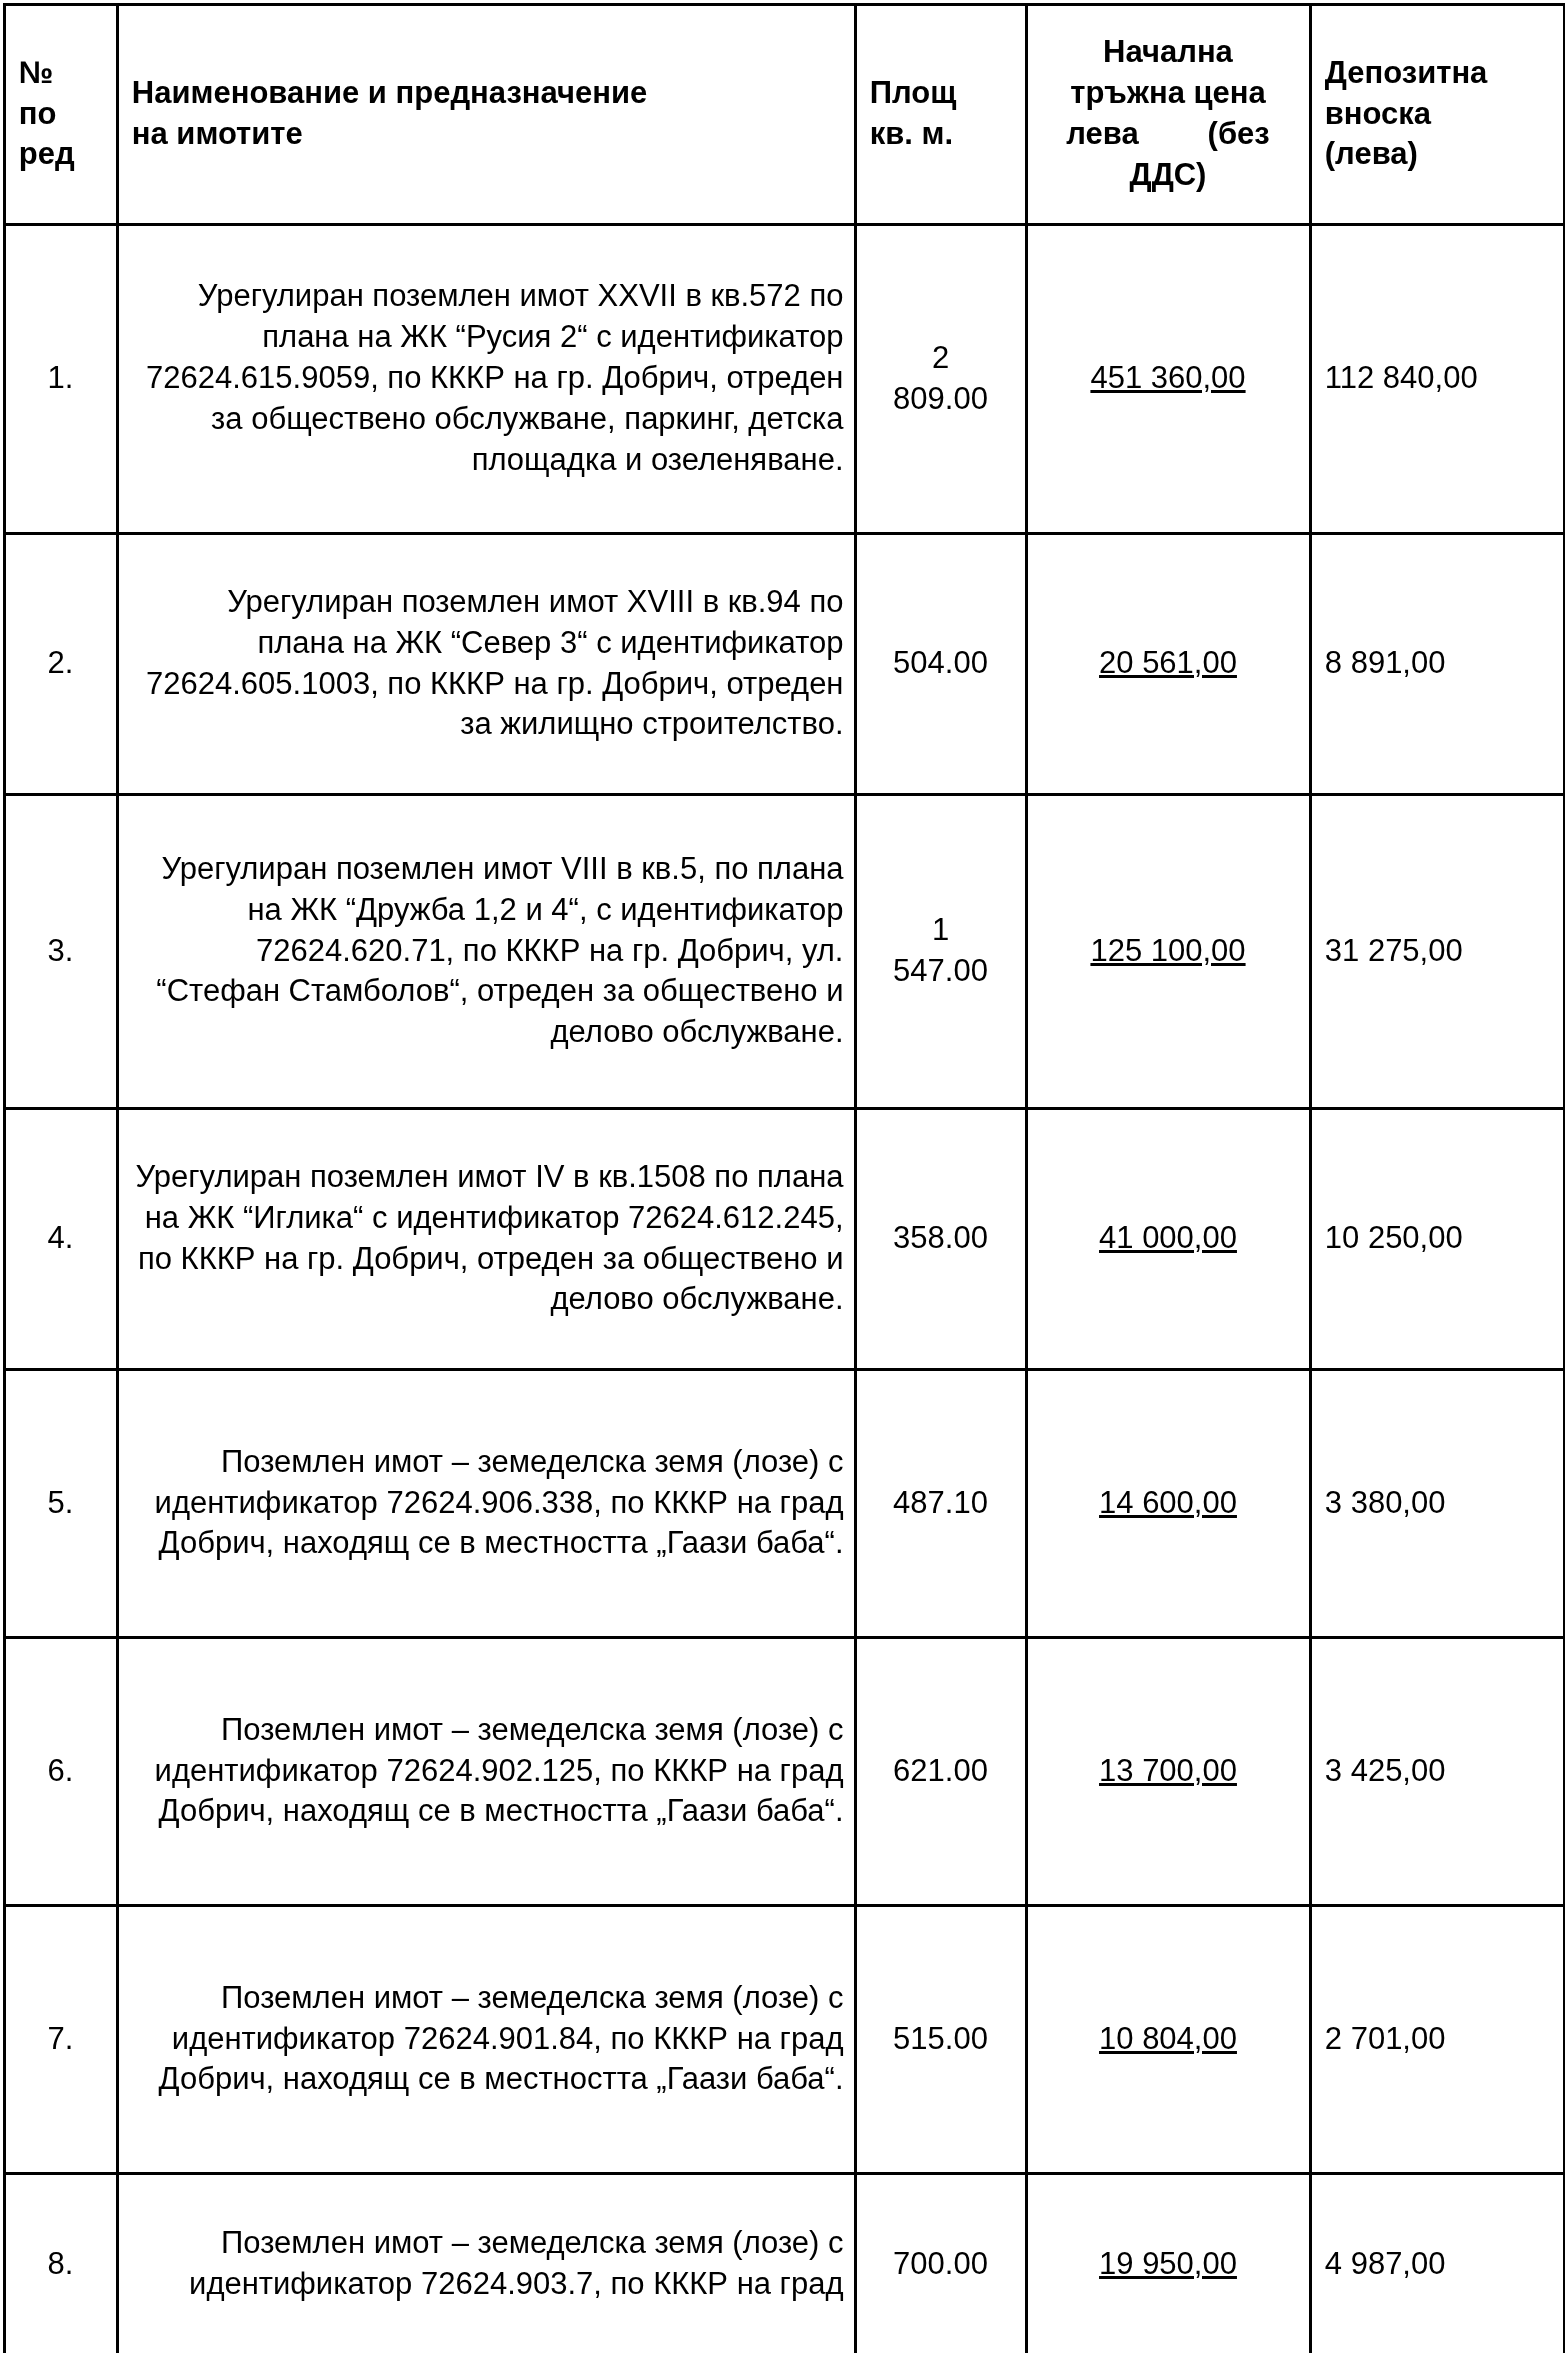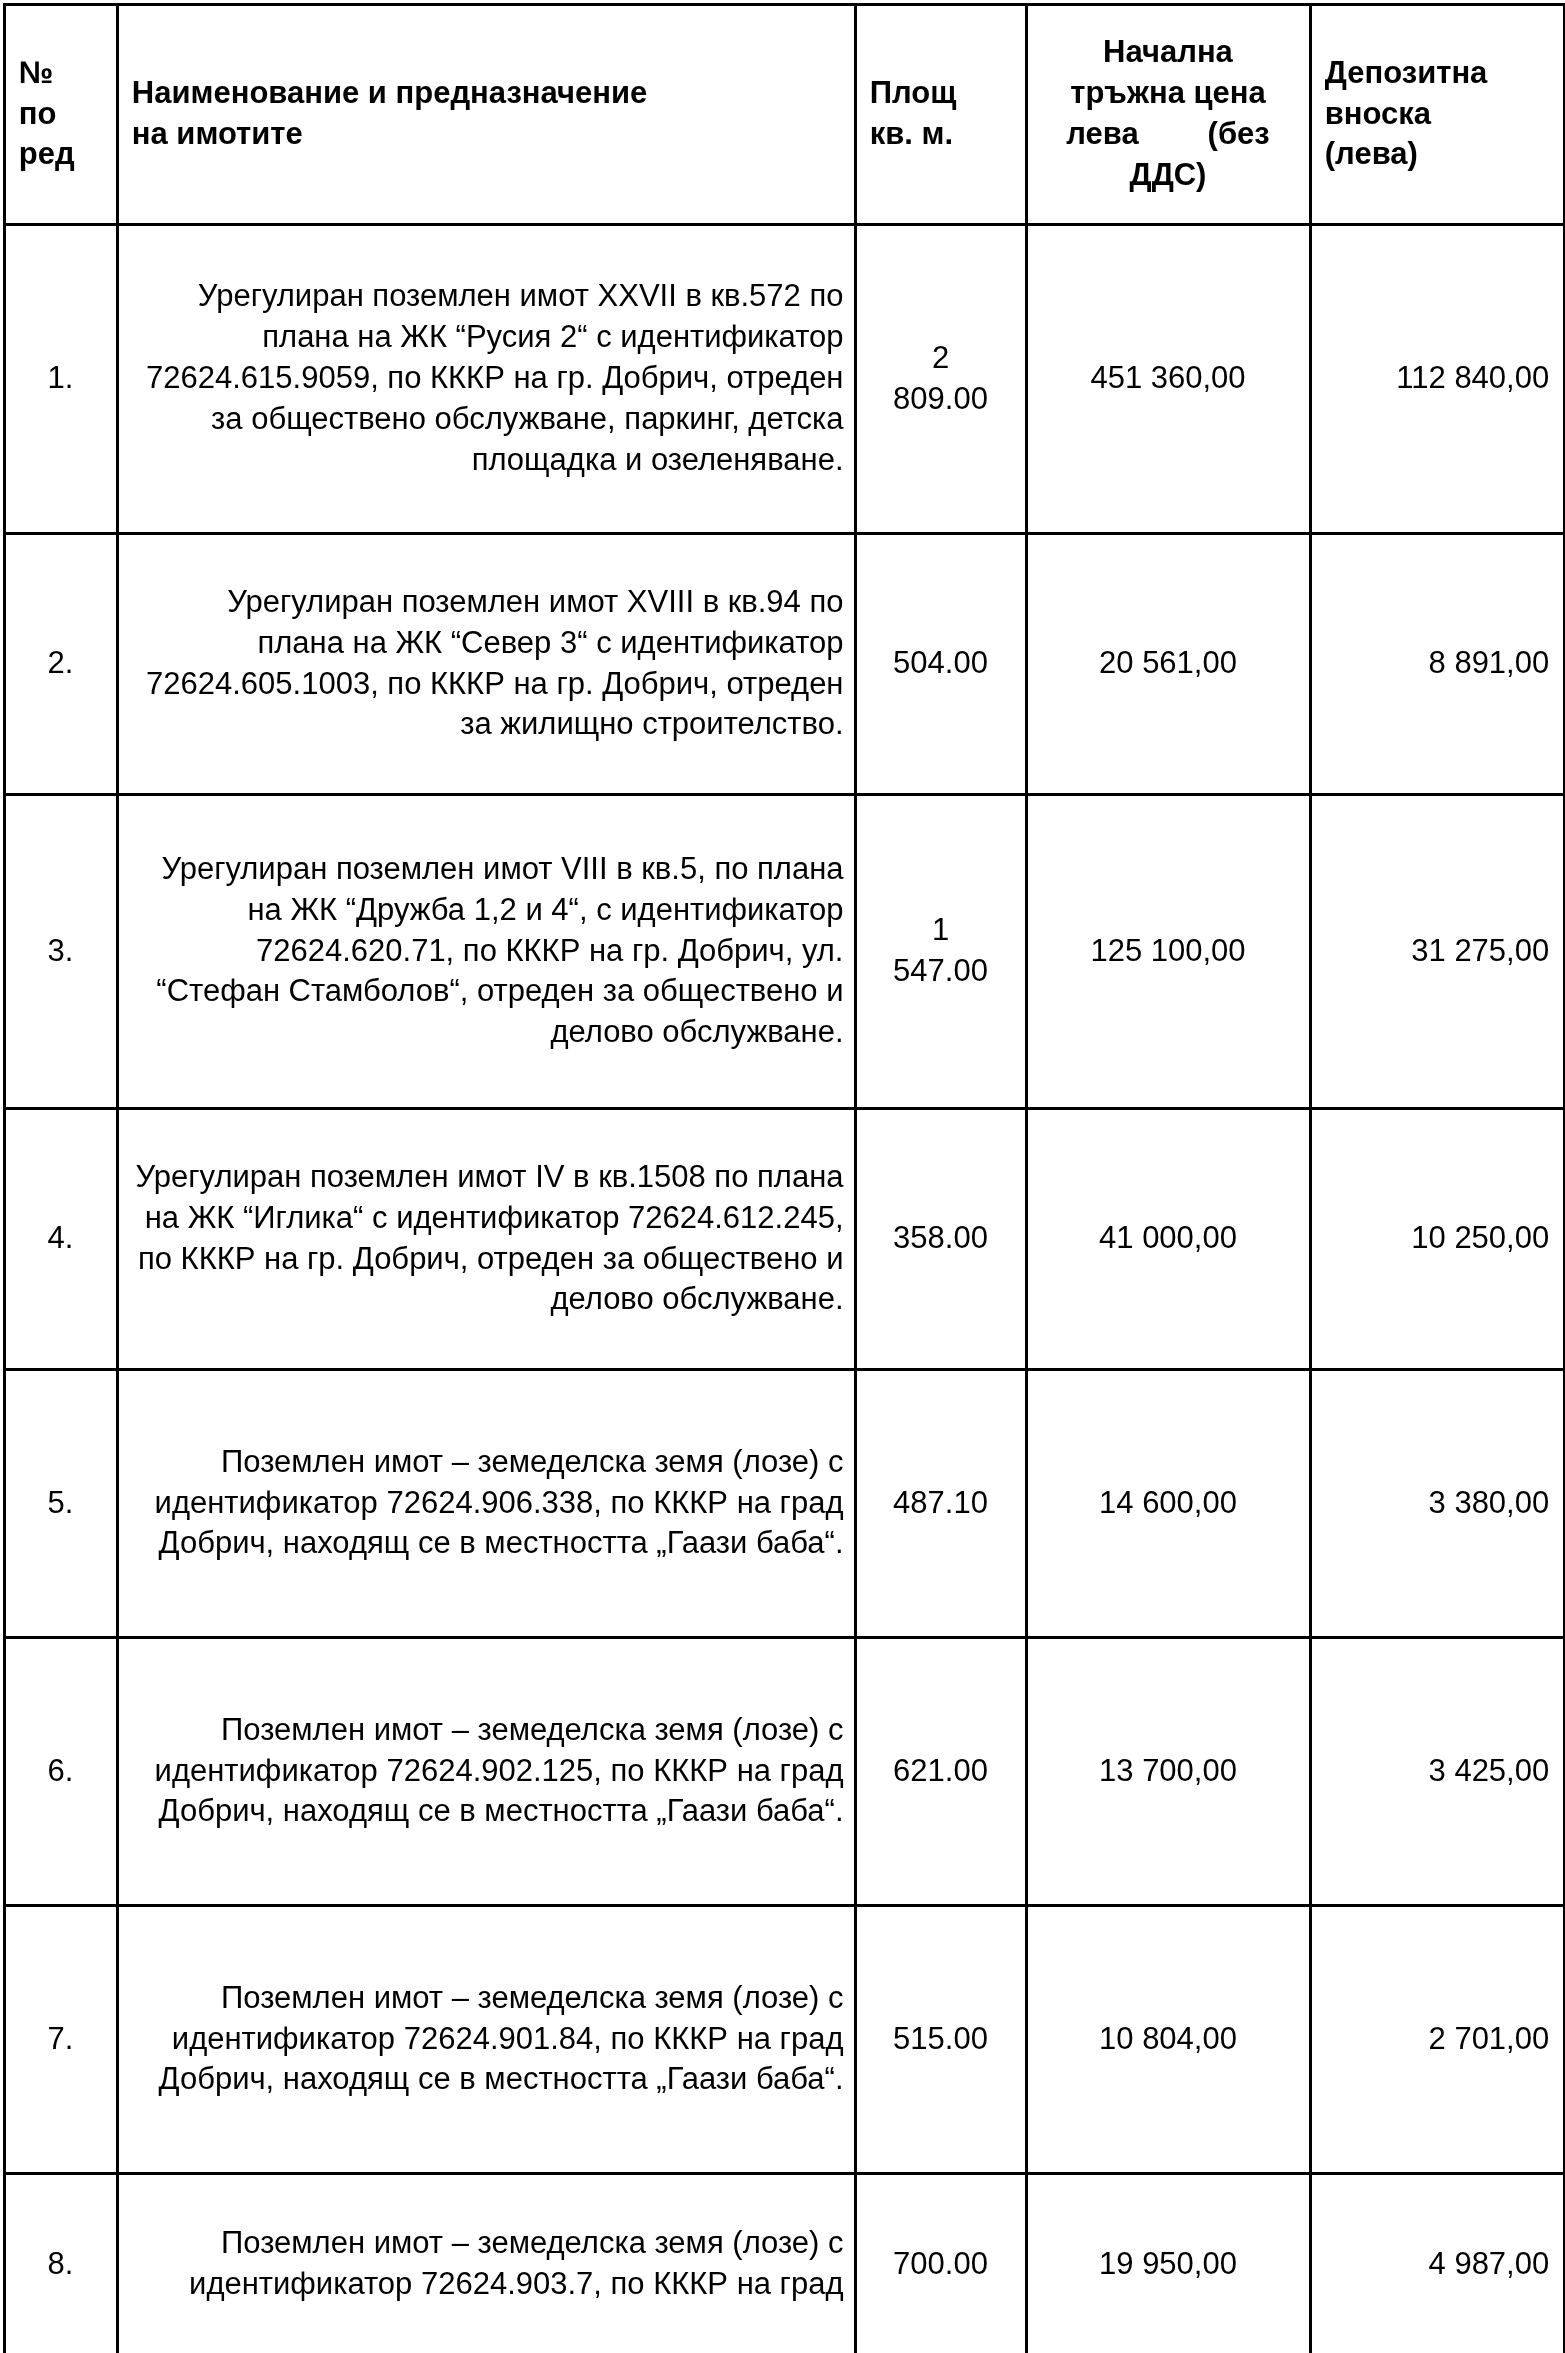--- a/index.html
+++ b/index.html
@@ -37,22 +37,22 @@
   }
   th.just { text-align: center; }
   col.col-num   { width: 113px; }
   col.col-name  { width: 738px; }
   col.col-area  { width: 171px; }
   col.col-price { width: 284px; }
   col.col-dep   { width: 254px; }
   td.num     { text-align: center; }
   td.name    { text-align: right; padding-left: 15px; padding-right: 10px; }
   td.area    { text-align: center; white-space: pre-wrap; padding-left: 6.6px; padding-right: 6.6px; }
-  td.price   { text-align: center; }
-  td.deposit { text-align: right; }
+  td.price   { text-align: center; text-decoration: underline; }
+  td.deposit { text-align: left; }
   thead tr { height: 220px; }
   tbody tr:nth-child(1) { height: 309px; }
   tbody tr:nth-child(2) { height: 261px; }
   tbody tr:nth-child(3) { height: 314px; }
   tbody tr:nth-child(4) { height: 261px; }
   tbody tr:nth-child(5) { height: 268px; }
   tbody tr:nth-child(6) { height: 268px; }
   tbody tr:nth-child(7) { height: 268px; }
   tbody tr:nth-child(8) { height: 182px; }
 </style>

